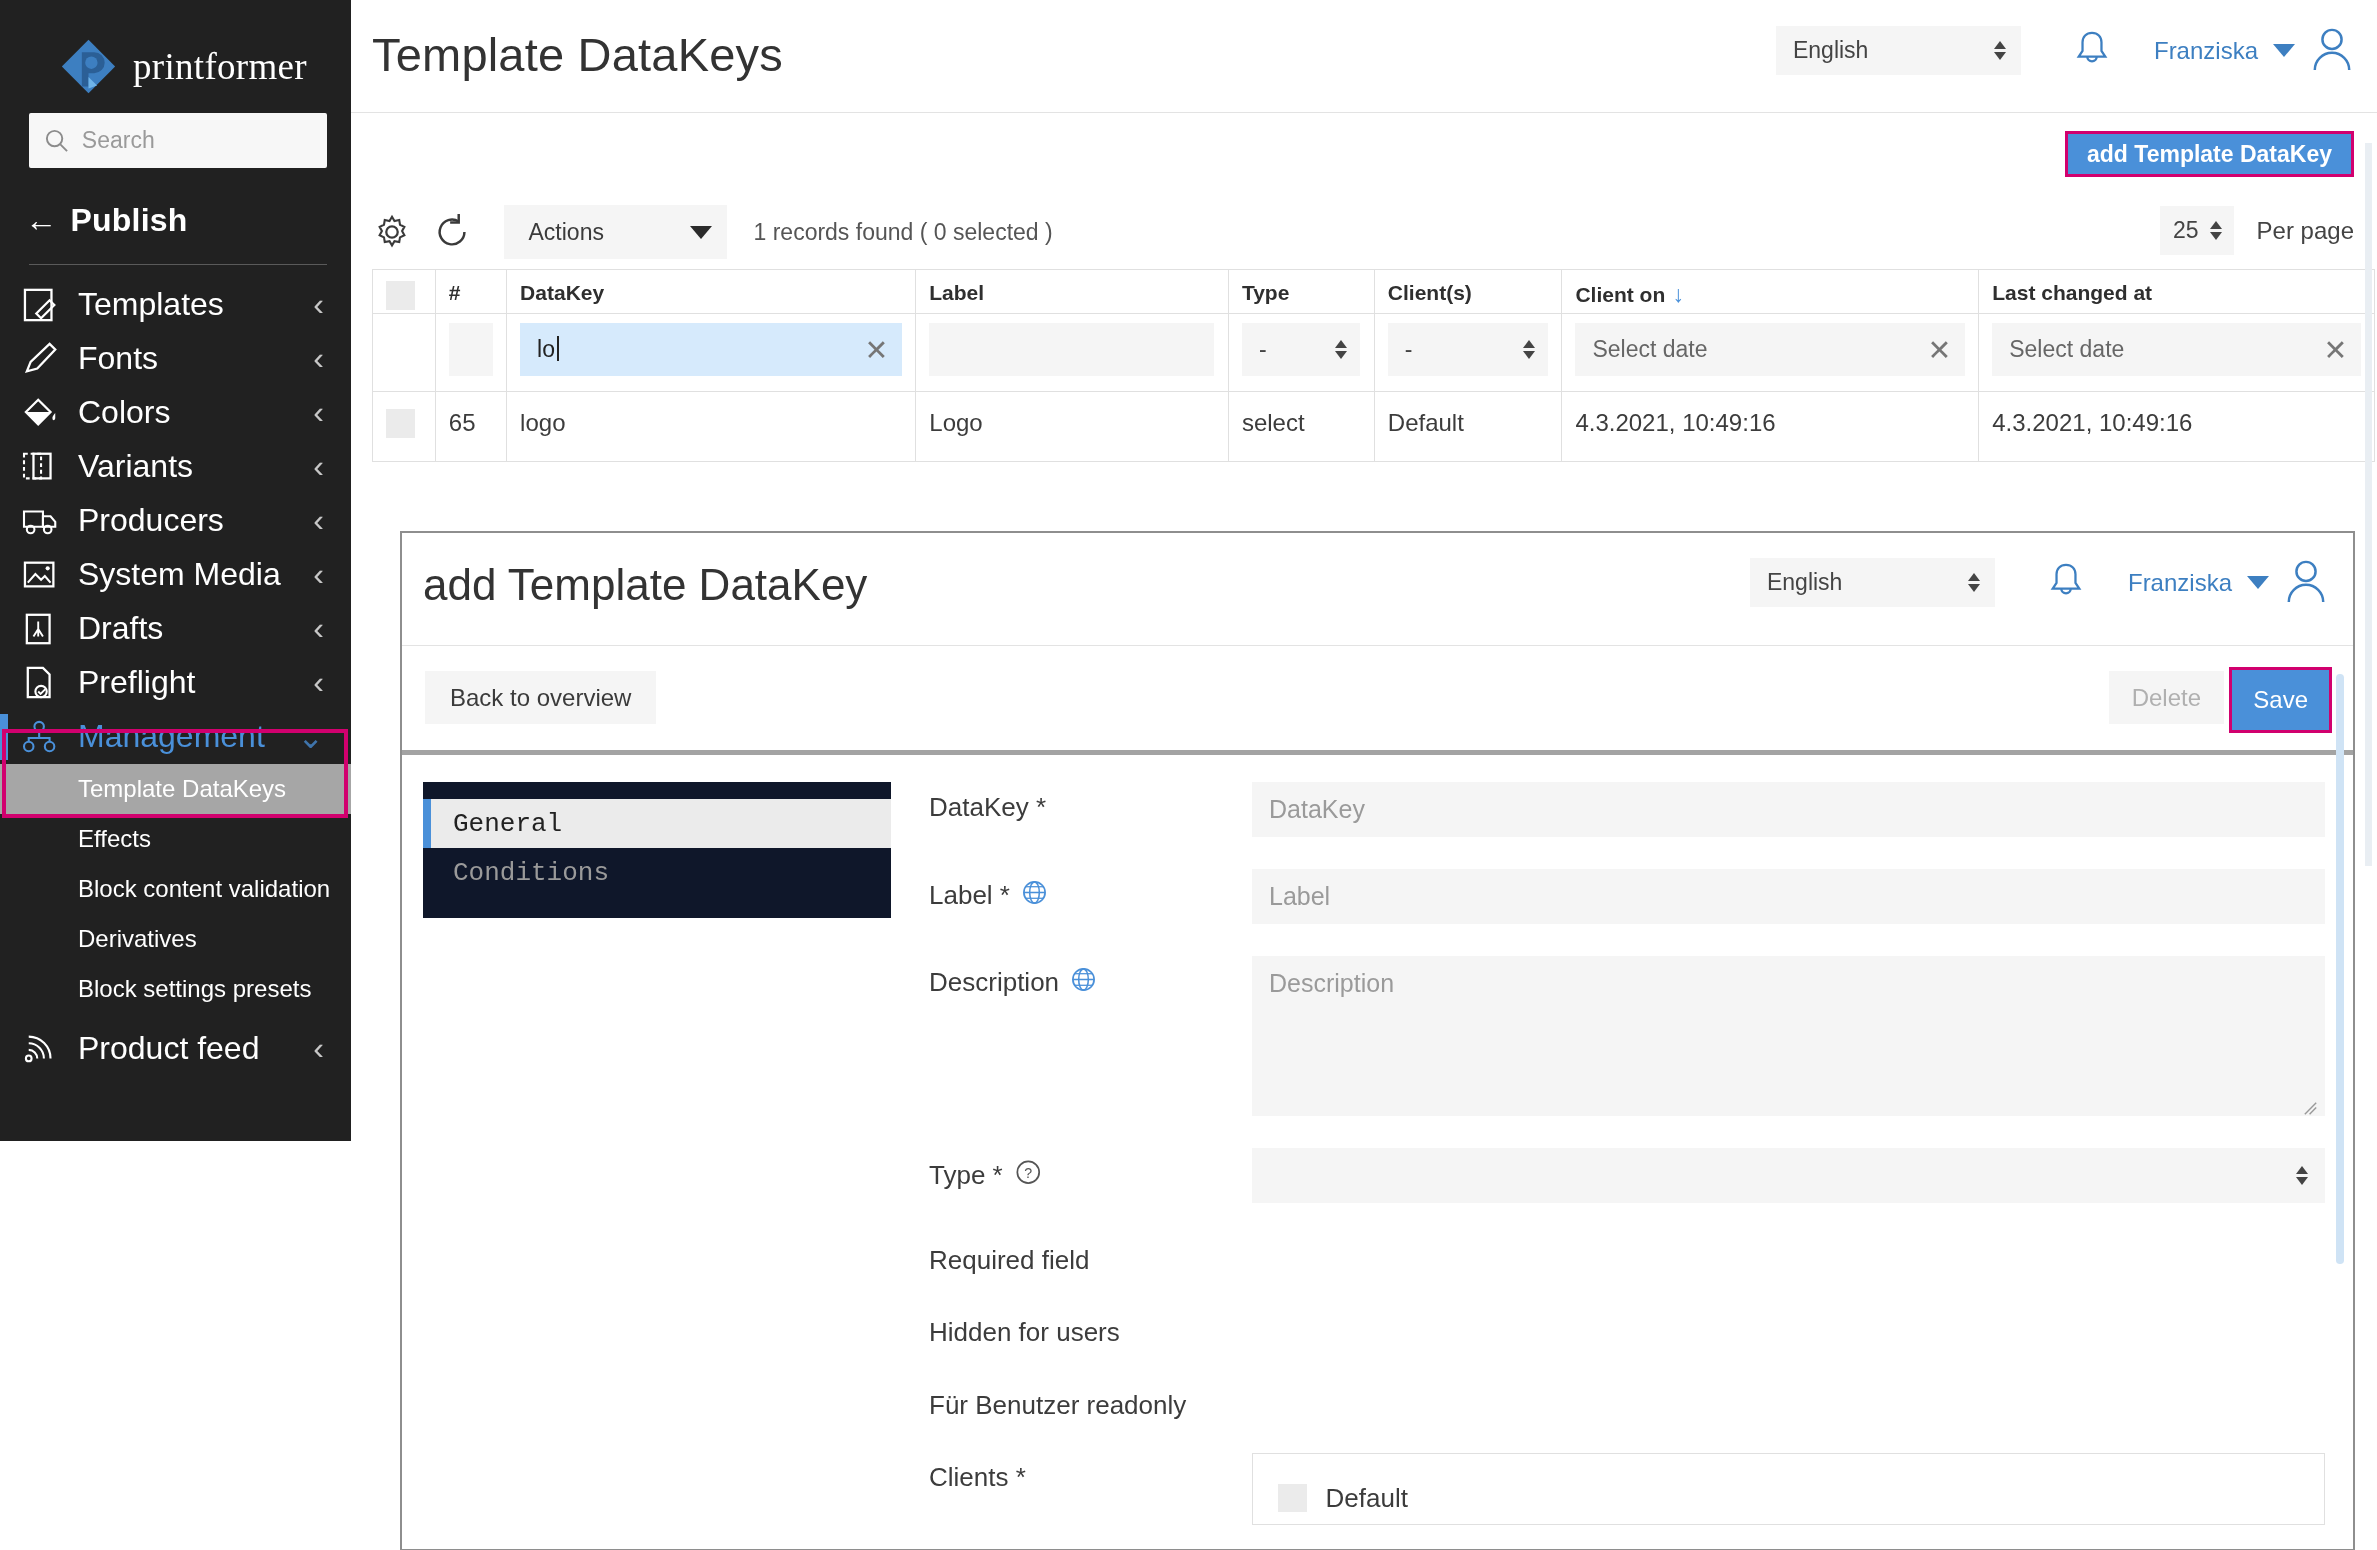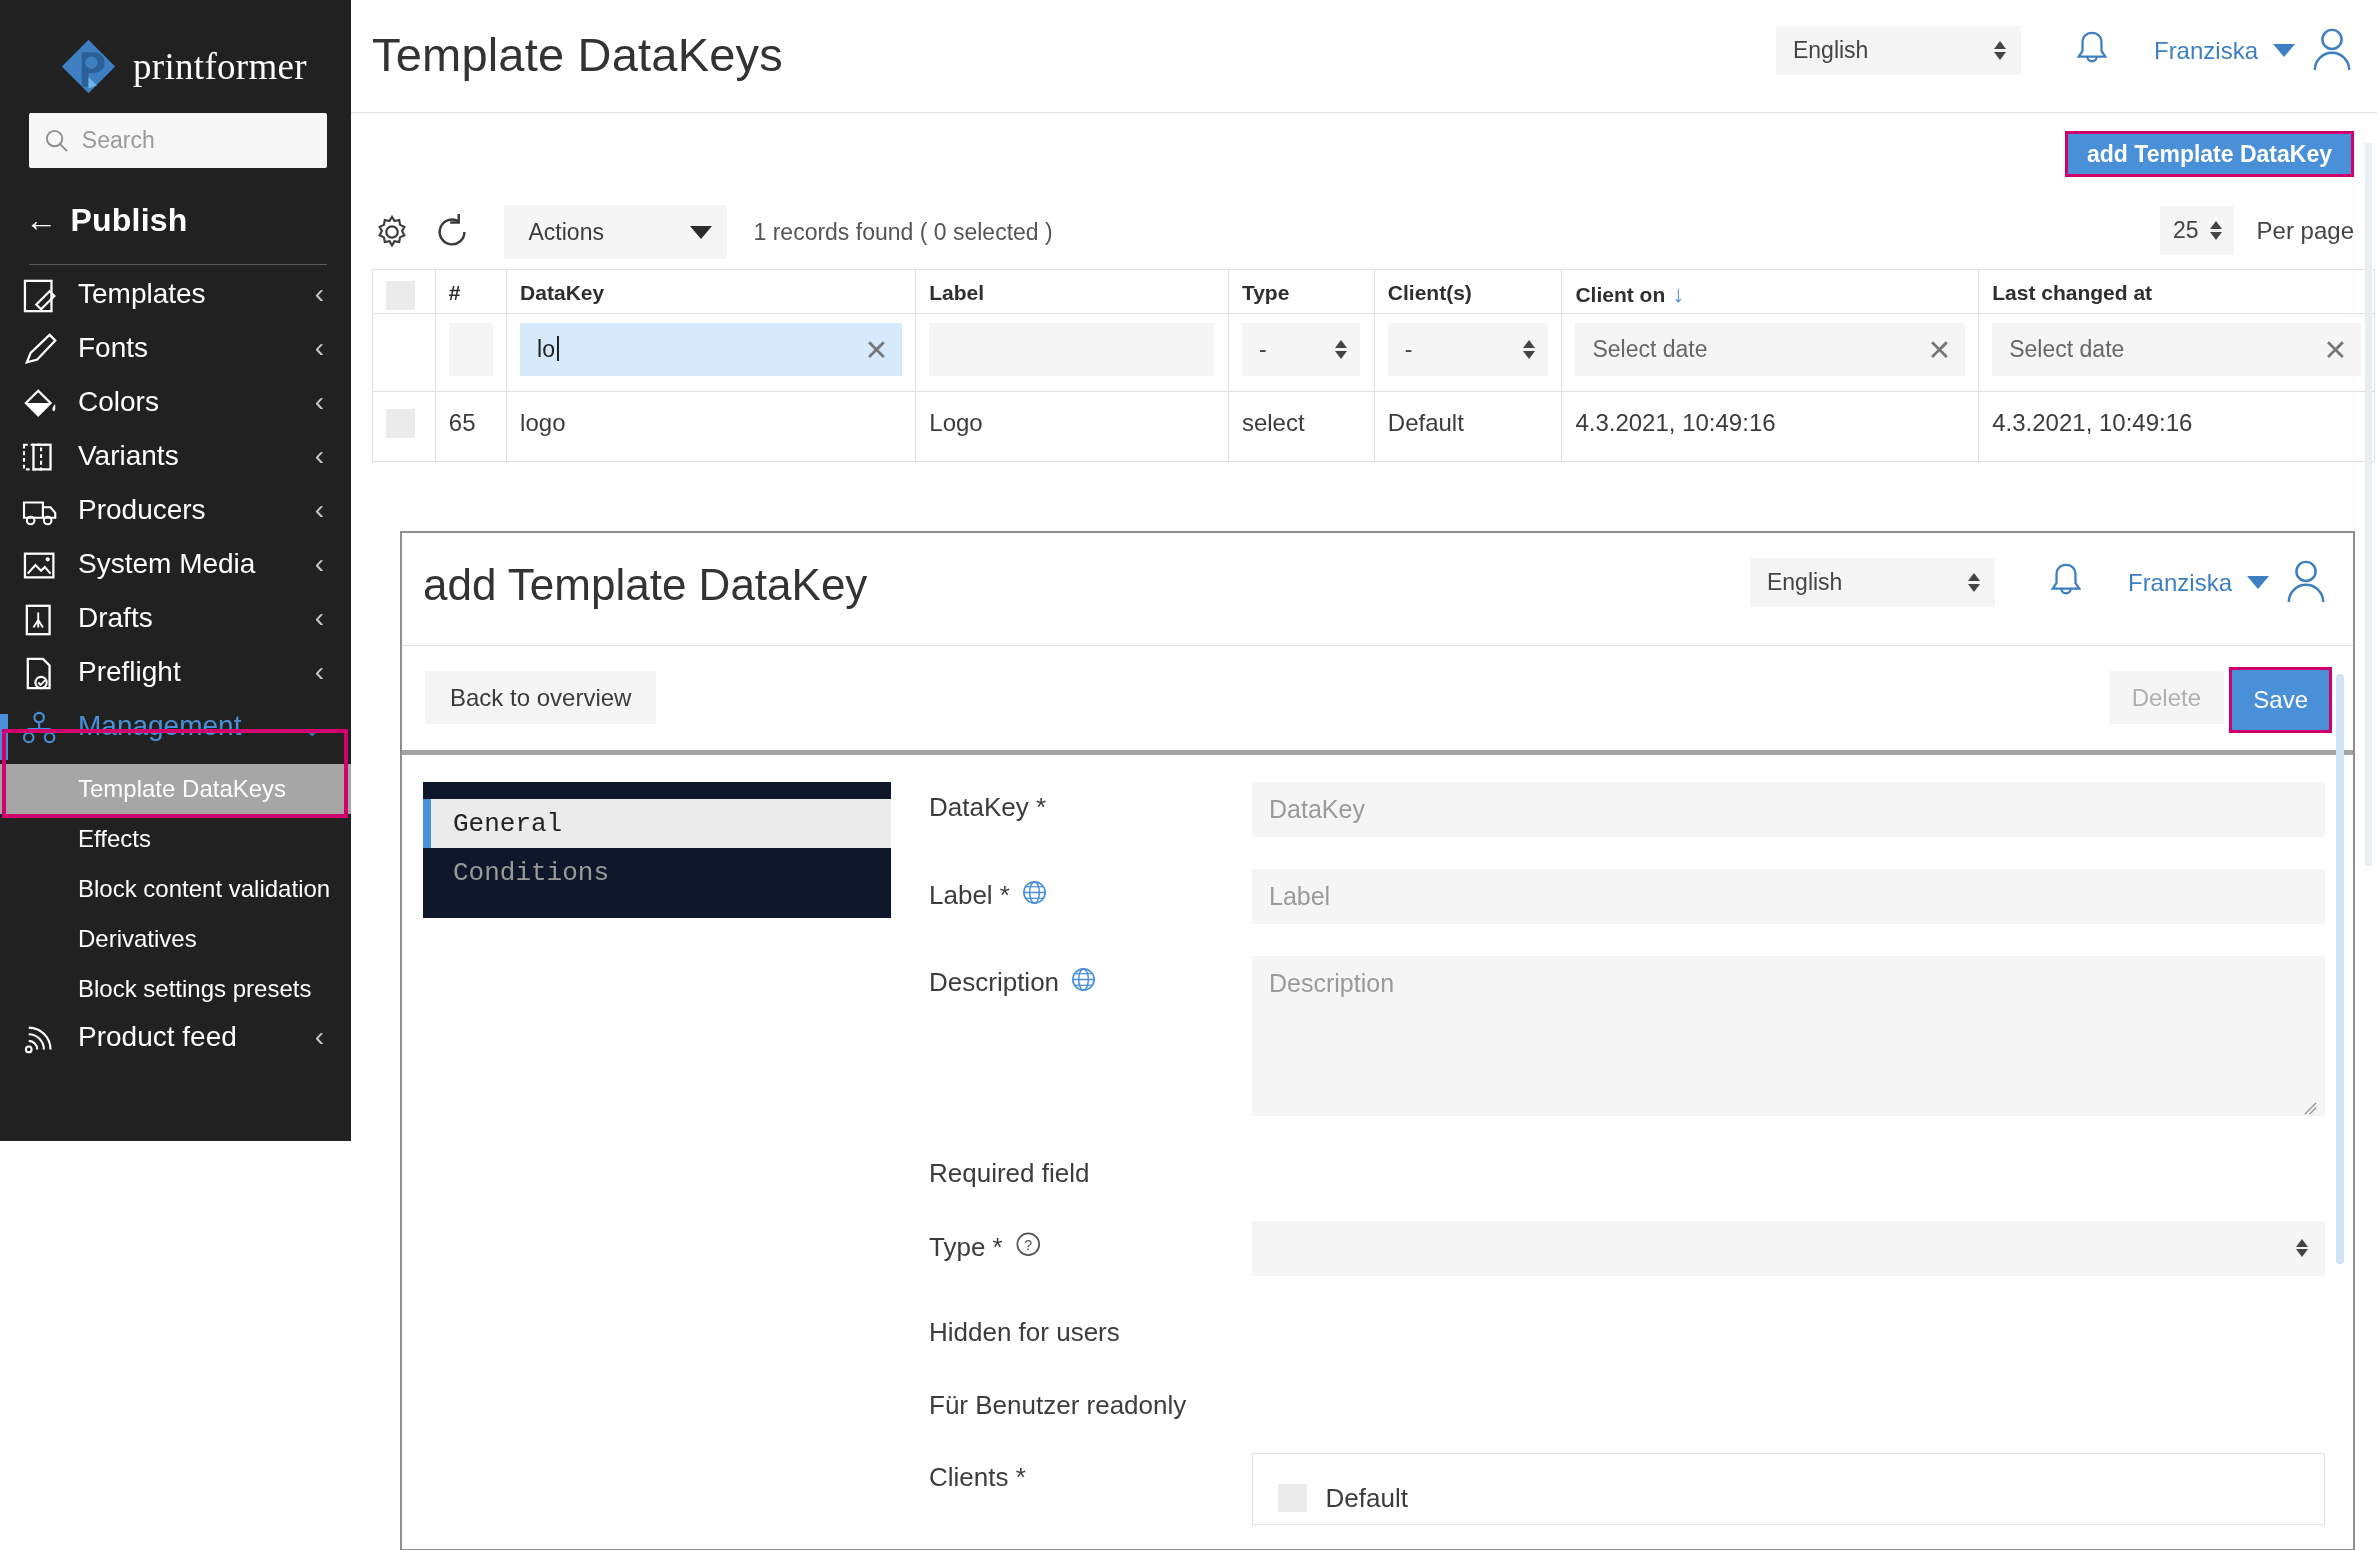--- a/index.html
+++ b/index.html
@@ -46,23 +46,23 @@
     display: flex; align-items: center; gap: 13.3px;
     padding: 34px 0 0 25px;
     font-size: 32px; font-weight: 600; letter-spacing: 0.2px;
   }
   .publish .arrow { font-size: 32px; line-height: 1; font-weight: 400; }
   .divider { height: 1px; background: #5a5a5a; margin: 25px 24px 0 28.5px; }
 
   .nav { margin-top: 13.3px; }
   .nav-item {
     position: relative;
-    display: flex; align-items: flex-start;
+    display: flex; align-items: center;
     height: 54px; padding-left: 21px;
-    font-size: 28px; color: #fff;
+    font-size: 32px; color: #fff;
   }
   .nav-item .ic { width: 42px; height: 36px; flex: 0 0 auto; margin-right: 15px; }
   .nav-item .lbl { flex: 1 1 auto; }
   .nav-item .chev { margin-right: 27px; opacity: .75; }
   .nav-item.active-parent { color: #4a90d9; }
   .nav-item.active-parent::before {
     content:""; position: absolute; left: 0; top: 3.8px; bottom: 3.8px; width: 7.6px; background: #4a90d9;
   }
   .sub-item {
     display: flex; align-items: center;
@@ -677,45 +677,45 @@
                 <svg width="17" height="17" viewBox="0 0 18 18">
                     <line x1="3" y1="15" x2="15" y2="3" stroke="#999" stroke-width="1.5"></line>
                     <line x1="8" y1="15" x2="15" y2="8" stroke="#999" stroke-width="1.5"></line>
                   </svg>
               </span>
             </div>
           </div>
         </div>
 
         <div class="frow">
-          <div class="flabel">Required field</div>
-          <div class="fctl"><span class="cbox"></span></div>
-        </div>
-
-        <div class="frow">
           <div class="flabel">
             <span>Type *</span>
             <span>
               <svg width="28.5" height="28.5" viewBox="0 0 30 30" style="font-size:27px">
                   <circle cx="15" cy="15" r="11.5" fill="none" stroke="#555" stroke-width="1.8"></circle>
                   <text x="15" y="21" text-anchor="middle" font-size="15" fill="#555" font-family="Liberation Sans, sans-serif">?</text>
                 </svg>
             </span>
           </div>
           <div class="fctl">
             <div class="sel">
               <span class="spin">
                   <i class="up"></i>
                   <i class="dn"></i>
                 </span>
             </div>
           </div>
         </div>
 
         <div class="frow">
+          <div class="flabel">Required field</div>
+          <div class="fctl"><span class="cbox"></span></div>
+        </div>
+
+        <div class="frow">
           <div class="flabel">Hidden for users</div>
           <div class="fctl"><span class="cbox"></span></div>
         </div>
 
         <div class="frow">
           <div class="flabel">Für Benutzer readonly</div>
           <div class="fctl"><span class="cbox"></span></div>
         </div>
 
         <div class="frow">

